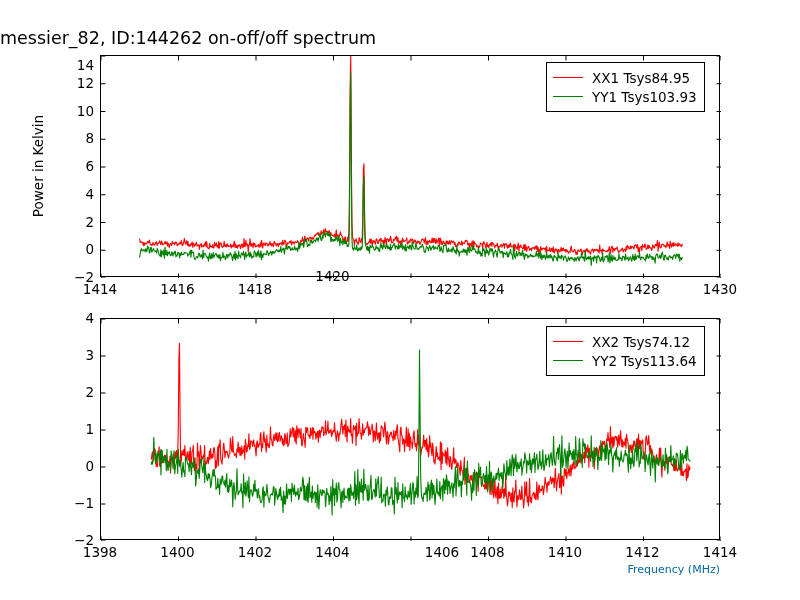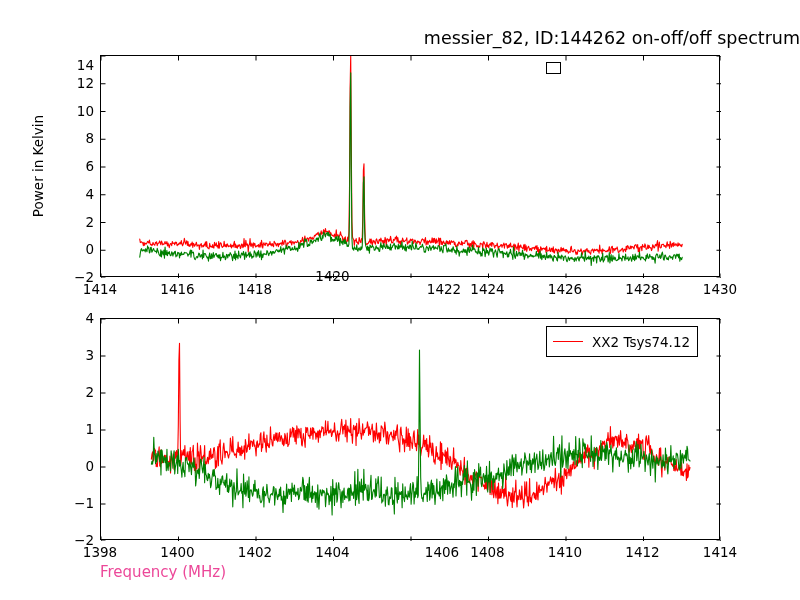--- a/index.html
+++ b/index.html
@@ -18,21 +18,21 @@
     position: relative;
     width: 800px;
     height: 600px;
     background: #ffffff;
   }
   .plot-title {
     position: absolute;
     left: 0;
     top: 28px;
     width: 800px;
-    text-align: right;
+    text-align: left;
     font-size: 17.5px;
     color: #000000;
     white-space: nowrap;
   }
   .axes {
     position: absolute;
     box-sizing: border-box;
     border: 1.1px solid #000000;
     background: #ffffff;
   }
@@ -45,24 +45,24 @@
   .ylabel {
     position: absolute;
     font-size: 13.5px;
     color: #000;
     white-space: nowrap;
     transform-origin: 0 0;
     transform: rotate(-90deg);
   }
   .xlabel {
     position: absolute;
-    font-size: 15px;
-    color: #ec4899;
-    white-space: nowrap;
-    text-align: left;
+    font-size: 11px;
+    color: #0369a1;
+    white-space: nowrap;
+    text-align: right;
   }
   .tick-label {
     position: absolute;
     font-size: 13.5px;
     color: #000;
     white-space: nowrap;
   }
   .tick-x {
     transform: translateX(-50%);
     top: 4px;
@@ -168,20 +168,28 @@
       <div class="tick-label tick-y" style="left: 52px; width: 42px; top: 249.25px;">0</div>
       <div class="tick-label tick-y" style="left: 52px; width: 42px; top: 221.5px;">2</div>
       <div class="tick-label tick-y" style="left: 52px; width: 42px; top: 193.75px;">4</div>
       <div class="tick-label tick-y" style="left: 52px; width: 42px; top: 166px;">6</div>
       <div class="tick-label tick-y" style="left: 52px; width: 42px; top: 138.25px;">8</div>
       <div class="tick-label tick-y" style="left: 52px; width: 42px; top: 110.5px;">10</div>
       <div class="tick-label tick-y" style="left: 52px; width: 42px; top: 82.75px;">12</div>
       <div class="tick-label tick-y" style="left: 52px; width: 42px; top: 65px;">14</div>
     </div>
   <div class="legend" id="legend-top" style="left: 546px; top: 62px;">
+      <div class="legend-row">
+        <span class="legend-swatch" style="border-top-color: rgb(255, 0, 0);"></span>
+        <span class="legend-text">XX1 Tsys84.95</span>
+      </div>
+      <div class="legend-row">
+        <span class="legend-swatch" style="border-top-color: rgb(0, 128, 0);"></span>
+        <span class="legend-text">YY1 Tsys103.93</span>
+      </div>
     </div>
 
   <div class="axes" id="axes-bottom" style="left: 100px; top: 318px; width: 620px; height: 222px;">
     <svg id="svg-bottom" width="620" height="222" viewBox="0 0 620 222">
         <line x1="0" x2="0" y1="222" y2="217.5" stroke="#000000" stroke-width="1"></line>
         <line x1="0" x2="0" y1="0" y2="4.5" stroke="#000000" stroke-width="1"></line>
         <line x1="77.5" x2="77.5" y1="222" y2="217.5" stroke="#000000" stroke-width="1"></line>
         <line x1="77.5" x2="77.5" y1="0" y2="4.5" stroke="#000000" stroke-width="1"></line>
         <line x1="155" x2="155" y1="222" y2="217.5" stroke="#000000" stroke-width="1"></line>
         <line x1="155" x2="155" y1="0" y2="4.5" stroke="#000000" stroke-width="1"></line>
@@ -239,15 +247,19 @@
       <div class="tick-label tick-y" style="left: 52px; width: 42px; top: 392px;">2</div>
       <div class="tick-label tick-y" style="left: 52px; width: 42px; top: 355px;">3</div>
       <div class="tick-label tick-y" style="left: 52px; width: 42px; top: 318px;">4</div>
     </div>
   <div class="xlabel" id="xlabel-bottom" style="left: 100px; width: 620px; top: 563px;">Frequency (MHz)</div>
   <div class="legend" id="legend-bottom" style="left: 546px; top: 326px;">
       <div class="legend-row">
         <span class="legend-swatch" style="border-top-color: rgb(255, 0, 0);"></span>
         <span class="legend-text">XX2 Tsys74.12</span>
       </div>
+      <div class="legend-row">
+        <span class="legend-swatch" style="border-top-color: rgb(0, 128, 0);"></span>
+        <span class="legend-text">YY2 Tsys113.64</span>
+      </div>
     </div>
 
 </div>
 
 </body></html>

